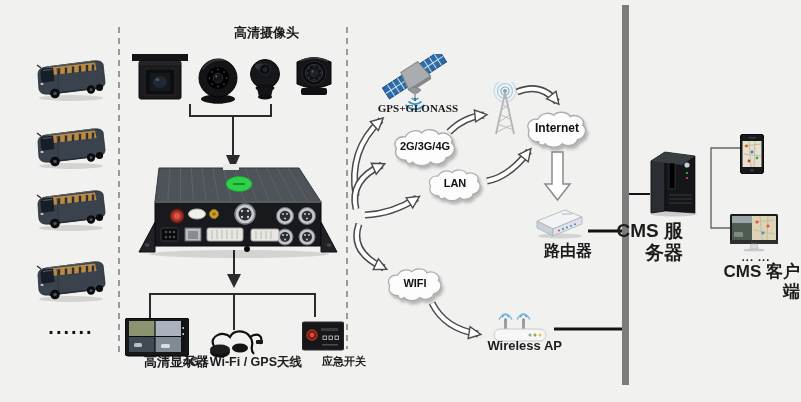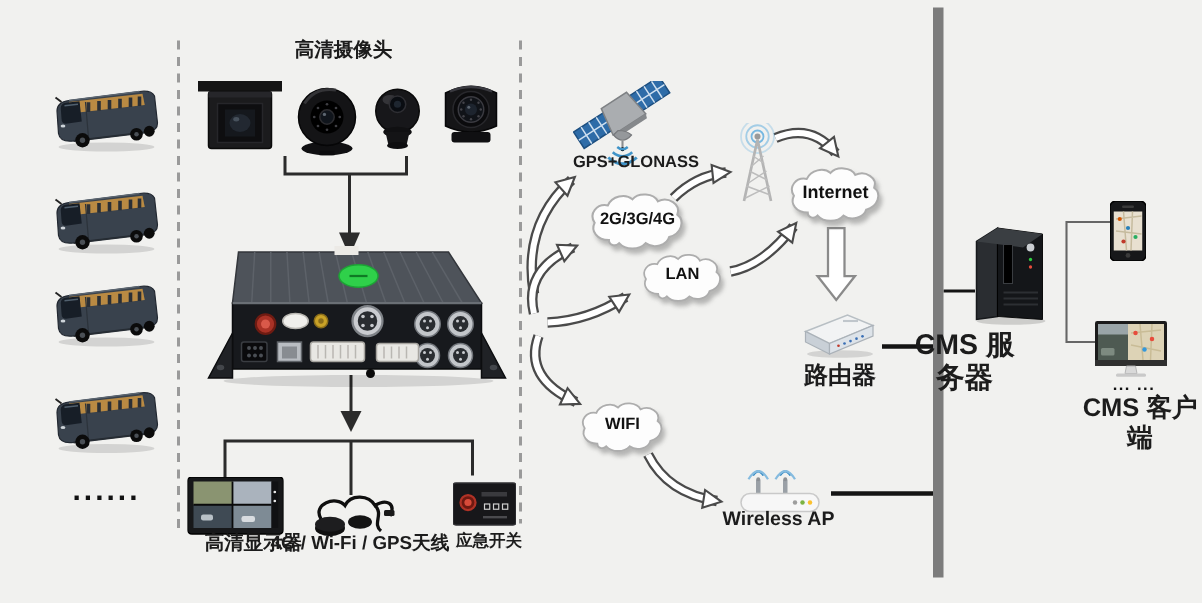--- a/index.html
+++ b/index.html
@@ -1,19 +1,19 @@
 <!DOCTYPE html>
 <html><head>
 <meta charset="utf-8">
 <style>
   html,body{margin:0;padding:0;background:#f1f1ef;}
   .canvas{position:relative;width:801px;height:402px;background:#f1f1ef;overflow:hidden;
           font-family:"Liberation Sans","DejaVu Sans",sans-serif;color:#1c1c1c;}
   .abs{position:absolute;}
-  .label{font-weight:bold;text-align:center;color:#1c1c1c;line-height:1.15;}
+  .label{font-weight:bold;text-align:right;color:#1c1c1c;line-height:1.15;}
   .cloud{position:absolute;}
   .cloud svg{position:absolute;left:0;top:0;width:100%;height:100%;
              filter:drop-shadow(2px 3px 1.5px rgba(70,70,70,.35));}
   .cloud-label{position:absolute;left:0;top:0;right:0;bottom:6px;display:flex;
                align-items:center;justify-content:center;font-weight:bold;font-size:11px;color:#111;}
   .ellipsis-buses{font-weight:900;font-size:20px;letter-spacing:2px;color:#111;text-align:center;}
   .ellipsis-client{font-weight:bold;font-size:11px;letter-spacing:1px;color:#111;text-align:center;}
 </style>
 </head>
 <body>
@@ -396,21 +396,21 @@
         <path d="M19,30 L45,30 L44,33 L20,33 Z" fill="#85888b"></path>
       </g>
       <path d="M27,36 Q33,43 39,36 Q36,33 30,33 Z" fill="#95989b" stroke="#77797c" stroke-width="0.8"></path>
       <path d="M33,40 V45" stroke="#8a8d90" stroke-width="1.4"></path>
       <circle cx="33" cy="45.5" r="1.3" fill="#6f7err"></circle>
       <path d="M29.5,44 Q33,47 36.5,44" stroke="#3f93c8" stroke-width="1.6" fill="none"></path>
       <path d="M26.5,47.5 Q33,53 39.5,47.5" stroke="#3f93c8" stroke-width="1.8" fill="none"></path>
       <path d="M23.5,51 Q33,59.5 42.5,51" stroke="#3f93c8" stroke-width="2" fill="none"></path>
     </svg>
   </div>
-  <div class="abs label" style="left:380px;top:102px;width:88px;font-size:11px;">GPS+GLONASS</div>
+  <div class="abs label" style="left:370px;top:102px;width:88px;font-size:11px;font-family:Liberation Serif, serif;">GPS+GLONASS</div>
 
   <div class="abs" style="left:486px;top:82px">
     <svg width="38" height="54" viewBox="0 0 38 54">
       <circle cx="19" cy="9" r="4" fill="none" stroke="#62aede" stroke-width="1.2" opacity="0.85"></circle>
       <circle cx="19" cy="9" r="7.5" fill="none" stroke="#62aede" stroke-width="1.2" opacity="0.55"></circle>
       <circle cx="19" cy="9" r="11" fill="none" stroke="#62aede" stroke-width="1.2" opacity="0.3"></circle>
       <circle cx="19" cy="9" r="2" fill="#9a9a9a"></circle>
       <path d="M19,11 L10,52 M19,11 L28,52" stroke="#b4b4b4" stroke-width="1.8" fill="none"></path>
       <path d="M16,22 L23.5,27 M23,22 L14.8,29 M13.5,32 L25.5,38 M25,32 L13,40 M11.5,42 L27.5,48 M27,42 L11,50" stroke="#bdbdbd" stroke-width="1" fill="none"></path>
     </svg>

